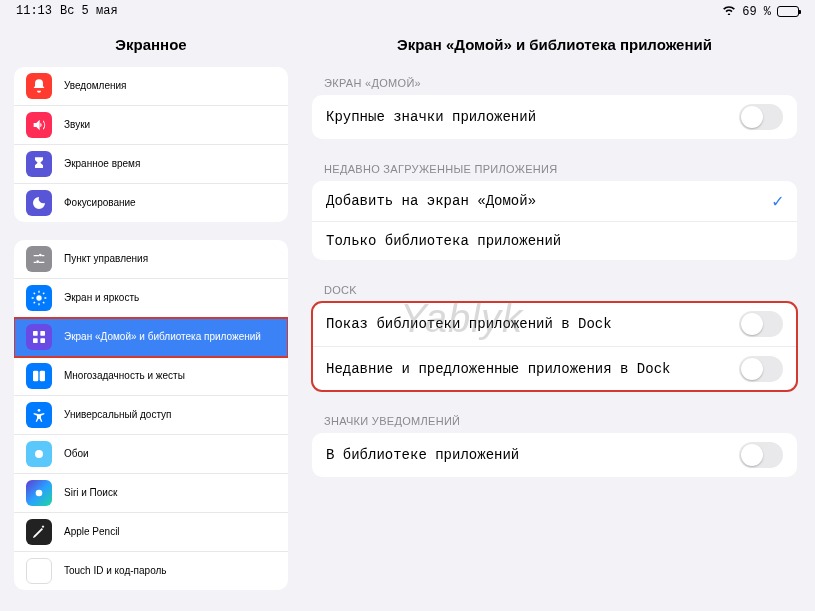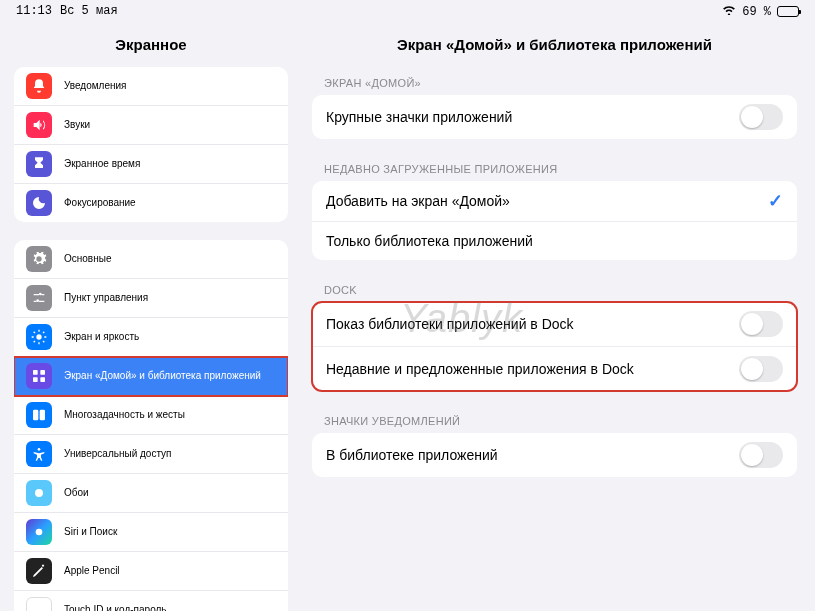--- a/index.html
+++ b/index.html
@@ -97,20 +97,21 @@
     border-radius: 10px;
     margin: 0 6px 18px 6px;
     overflow: hidden;
   }
   .crow {
     display: flex; align-items: center; justify-content: space-between;
     padding: 9px 14px;
     min-height: 38px;
     border-bottom: 1px solid #ececf0;
     font-size: 14px;
+    font-family: Liberation Mono, monospace;
   }
   .crow:last-child { border-bottom: none; }
   .toggle {
     width: 44px; height: 26px; background: #e9e9eb; border-radius: 13px;
     position: relative; flex-shrink: 0;
   }
   .toggle::after {
     content: ""; position: absolute; left: 2px; top: 2px;
     width: 22px; height: 22px; background: #fff; border-radius: 50%;
     box-shadow: 0 1px 2px rgba(0,0,0,0.25);
@@ -195,28 +196,20 @@
             </svg>
           </span>
         <span class="label">Фокусирование</span>
       </div>
     </div>
 
     <div class="group">
       <div class="row">
         <span class="icon ic-gray">
             <svg viewBox="0 0 24 24" fill="#fff">
-              <path d="M12 8a4 4 0 100 8 4 4 0 000-8zm9 4l2 1-1 3-2-1a8 8 0 01-2 2l1 2-3 1-1-2a8 8 0 01-3 0l-1 2-3-1 1-2a8 8 0 01-2-2l-2 1-1-3 2-1a8 8 0 010-3l-2-1 1-3 2 1a8 8 0 012-2L8 2l3-1 1 2a8 8 0 013 0l1-2 3 1-1 2a8 8 0 012 2l2-1 1 3-2 1a8 8 0 010 3z"></path>
-            </svg>
-          </span>
-        <span class="label">Основные</span>
-      </div>
-      <div class="row">
-        <span class="icon ic-gray">
-            <svg viewBox="0 0 24 24" fill="#fff">
               <path d="M4 6h8v2H4zm12 0h4v2h-4zm-2-2a2 2 0 100 4 2 2 0 000-4zM4 16h4v2H4zm8 0h8v2h-8zm-2-2a2 2 0 100 4 2 2 0 000-4z"></path>
             </svg>
           </span>
         <span class="label">Пункт управления</span>
       </div>
       <div class="row">
         <span class="icon ic-blue">
             <svg viewBox="0 0 24 24" fill="#fff">
               <circle cx="12" cy="12" r="4"></circle>
               <path d="M12 1v3M12 20v3M1 12h3M20 12h3M4 4l2 2M18 18l2 2M4 20l2-2M18 6l2-2" stroke="#fff" stroke-width="2"></path>

